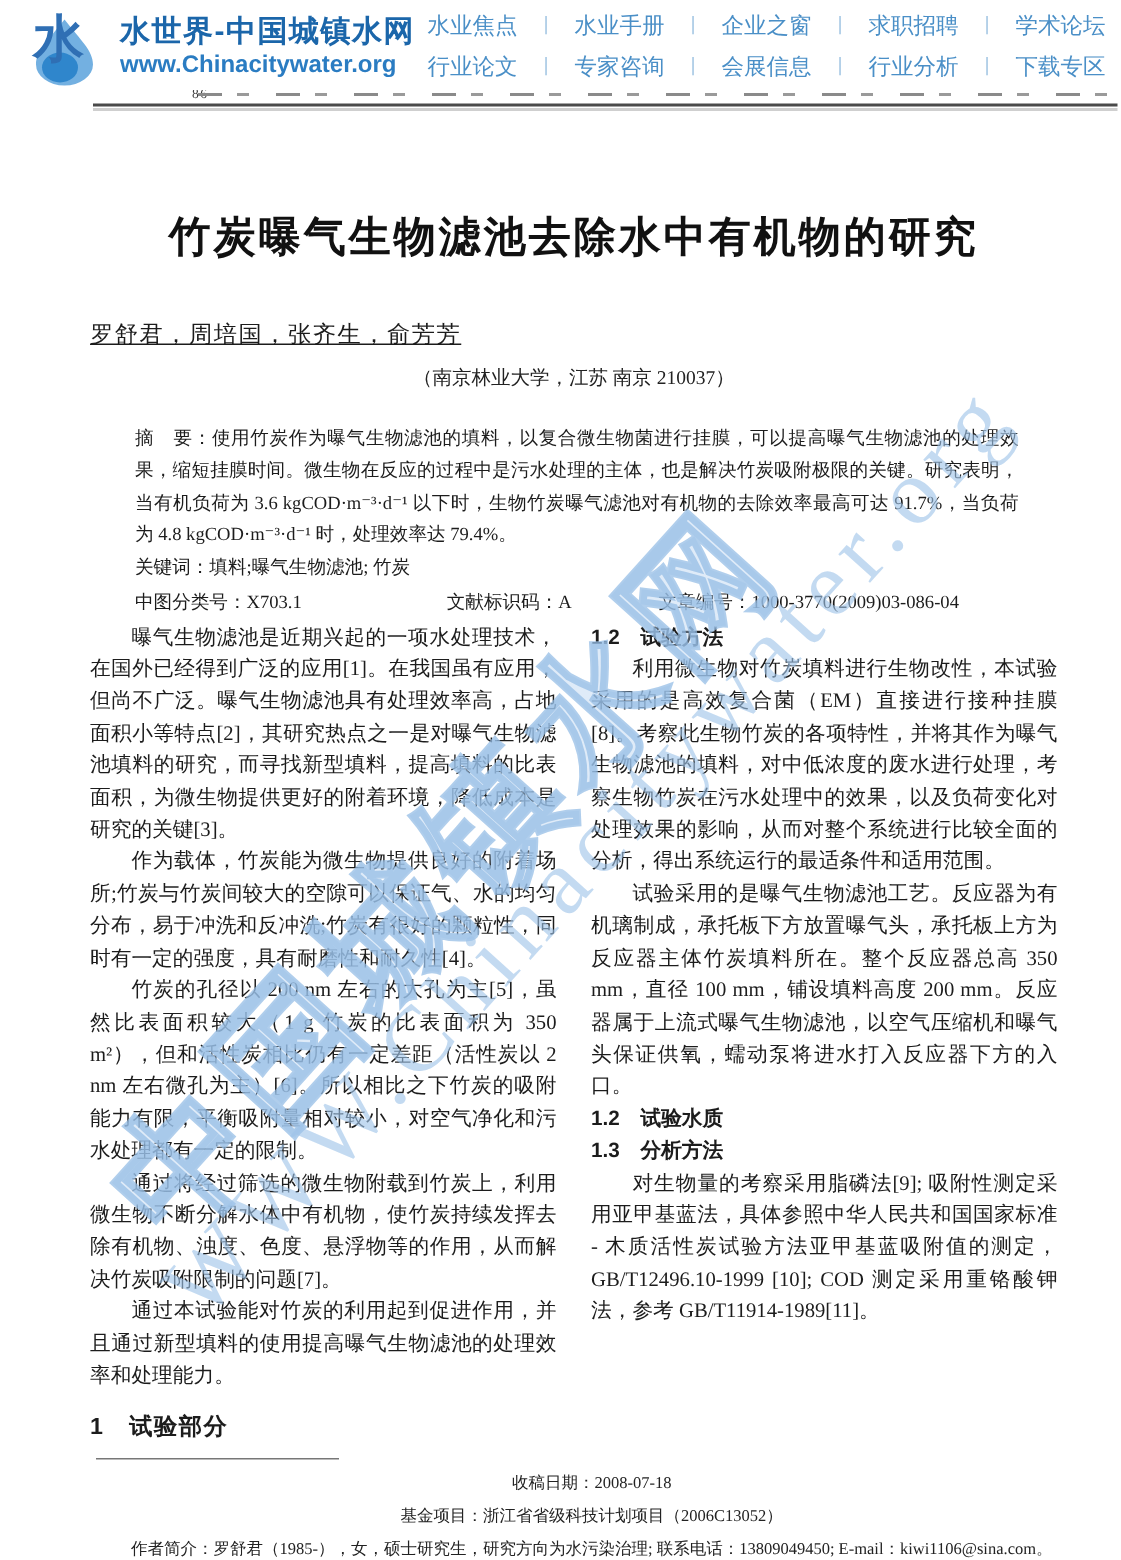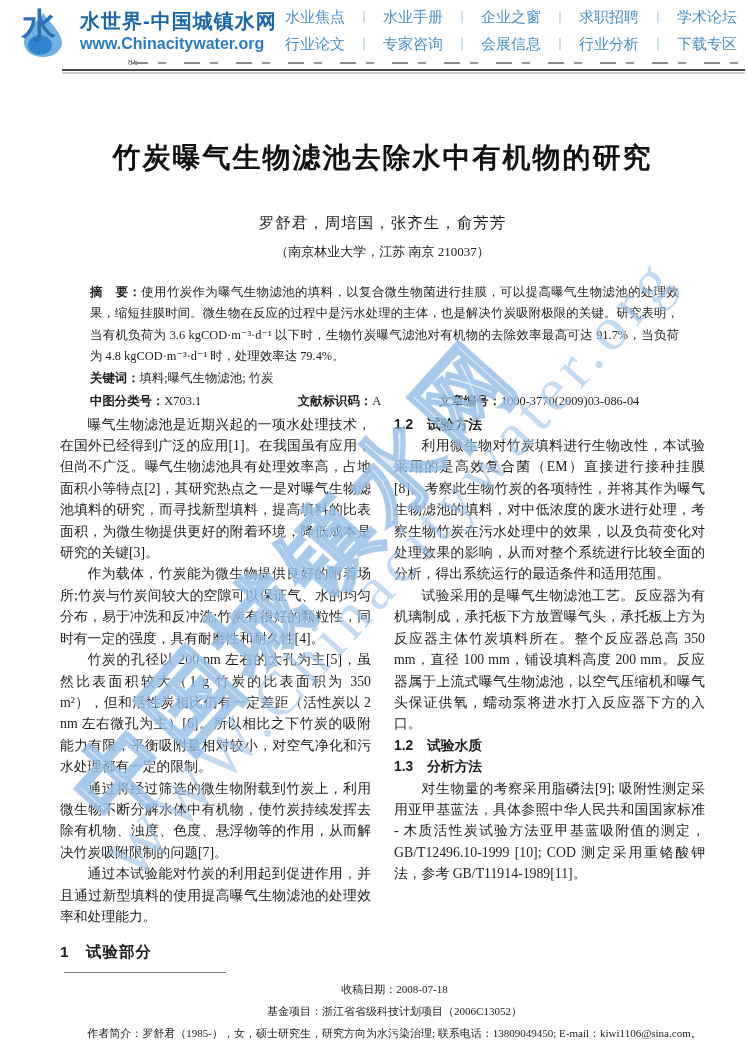--- a/index.html
+++ b/index.html
@@ -54,24 +54,24 @@
     color:rgba(172,203,236,0.38);
     -webkit-text-stroke:2.5px rgba(150,190,230,0.75);
   }
   
   .paper{position:relative;z-index:1;padding:0 42px 0 60px;}
   .paper-title{
     margin:64px 0 0;text-align:center;
     font-family:"Liberation Sans","DejaVu Sans",sans-serif;
     font-size:28px;font-weight:bold;letter-spacing:2px;color:#111;
   }
-  .paper-authors{margin:36px 0 0;text-align:center;font-size:15.5px;letter-spacing:1px;}
+  .paper-authors{margin:36px 0 0;text-align:left;font-size:15.5px;letter-spacing:1px;text-decoration:underline;}
   .paper-affil{margin:9px 0 0;text-align:center;font-size:13px;color:#222;}
   .abstract{margin:21px 26px 0 30px;font-size:12.4px;line-height:1.72;text-align:justify;}
-  .inline-label{font-family:"Liberation Sans","DejaVu Sans",sans-serif;font-weight:bold;margin-top:48px;}
+  .inline-label{font-family:"Liberation Sans","DejaVu Sans",sans-serif;font-weight:normal;margin-top:48px;}
   .keywords{margin:1px 26px 0 30px;font-size:12.4px;line-height:1.72;}
   .meta-line{margin:3px 26px 0 30px;font-size:12.4px;display:flex;gap:27px;}
   .meta-clc{width:150px;}
   .meta-doc{width:145px;text-align:center;}
   
   .columns{display:flex;gap:23px;margin-top:4px;font-size:13.8px;line-height:21.4px;text-align:justify;}
   .col{flex:1;min-width:0;}
   .body-p{margin:0;text-indent:2em;}
   .section-h{
     font-family:"Liberation Sans","DejaVu Sans",sans-serif;

